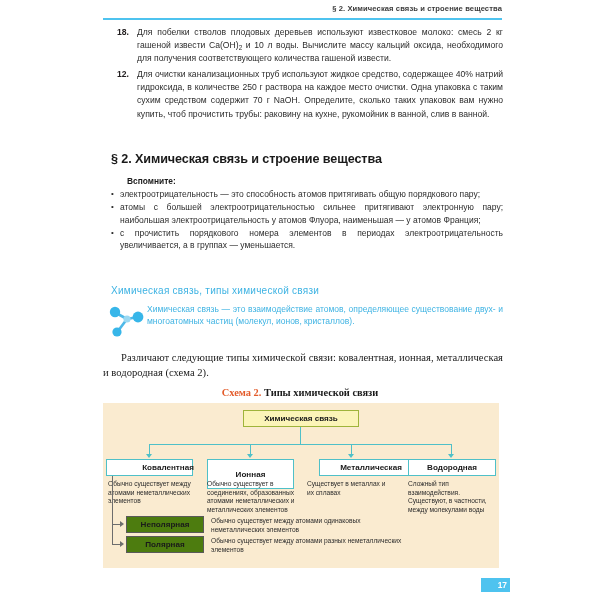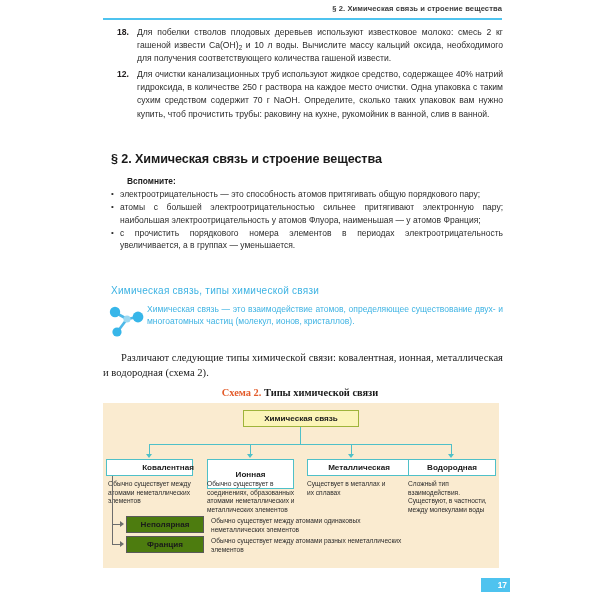--- a/index.html
+++ b/index.html
@@ -332,36 +332,36 @@
     <div class="ln v" style="left:248px; top:41px; height:11px;"></div>
     <div class="ln v" style="left:348px; top:41px; height:11px;"></div>
 
     <div class="arrow-d" style="left:43.4px; top:51px;"></div>
     <div class="arrow-d" style="left:144.4px; top:51px;"></div>
     <div class="arrow-d" style="left:245.4px; top:51px;"></div>
     <div class="arrow-d" style="left:345.4px; top:51px;"></div>
 
     <div class="node" style="left:3px; top:56px; width:87px; height:17px;padding-left:37px;">Ковалентная</div>
     <div class="node" style="left:104px; top:56px; width:87px; height:30px;">Ионная</div>
-    <div class="node" style="left:204px; top:56px; width:104px; height:17px;">Металлическая</div>
+    <div class="node" style="left:216px; top:56px; width:104px; height:17px;">Металлическая</div>
     <div class="node" style="left:305px; top:56px; width:88px; height:17px;">Водородная</div>
 
     <div class="cell" style="left:5px; top:77px; width:90px;">Обычно существует между атомами неметаллических элементов</div>
     <div class="cell" style="left:104px; top:77px; width:93px;">Обычно существует в соединениях, образованных атомами неметаллических и металлических элементов</div>
     <div class="cell" style="left:204px; top:77px; width:84px;">Существует в металлах и их сплавах</div>
     <div class="cell" style="left:305px; top:77px; width:88px;">Сложный тип взаимодействия. Существуют, в частности, между молекулами воды</div>
 
     <div class="ln v gray" style="left:9px; top:73px; height:68px;"></div>
     <div class="ln h gray" style="left:9px; top:121px; width:9px;"></div>
     <div class="ln h gray" style="left:9px; top:141px; width:9px;"></div>
     <div class="arrow-r" style="left:17px; top:118.2px;"></div>
     <div class="arrow-r" style="left:17px; top:138.2px;"></div>
 
     <div class="node sub" style="left:23px; top:113px; width:78px; height:17px;">Неполярная</div>
-    <div class="node sub" style="left:23px; top:133px; width:78px; height:17px;">Франция</div>
+    <div class="node sub" style="left:23px; top:133px; width:78px; height:17px;">Полярная</div>
 
     <div class="cell wide" style="left:108px; top:114px; width:200px;">Обычно существует между атомами одинаковых неметаллических элементов</div>
     <div class="cell wide" style="left:108px; top:134px; width:200px;">Обычно существует между атомами разных неметаллических элементов</div>
   </div>
 
   <div class="folio">17</div>
 
 </div>
 
 </body></html>

